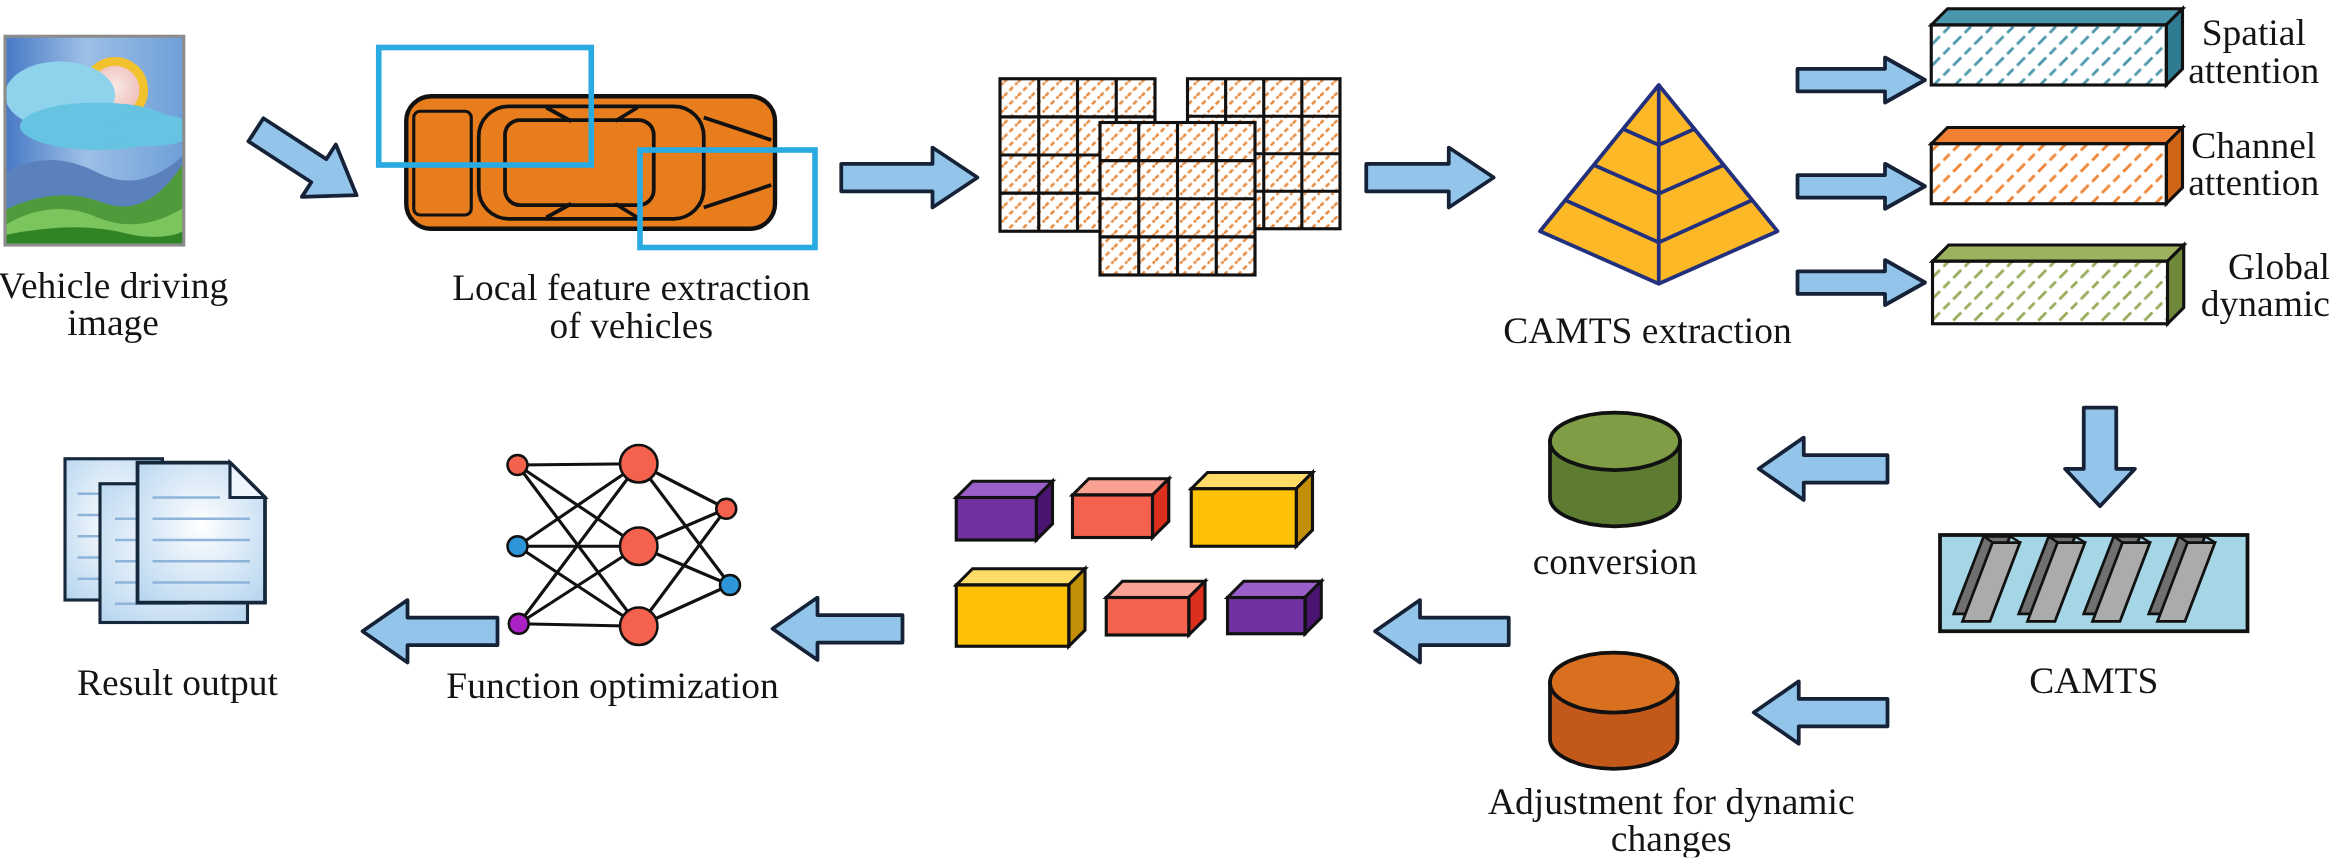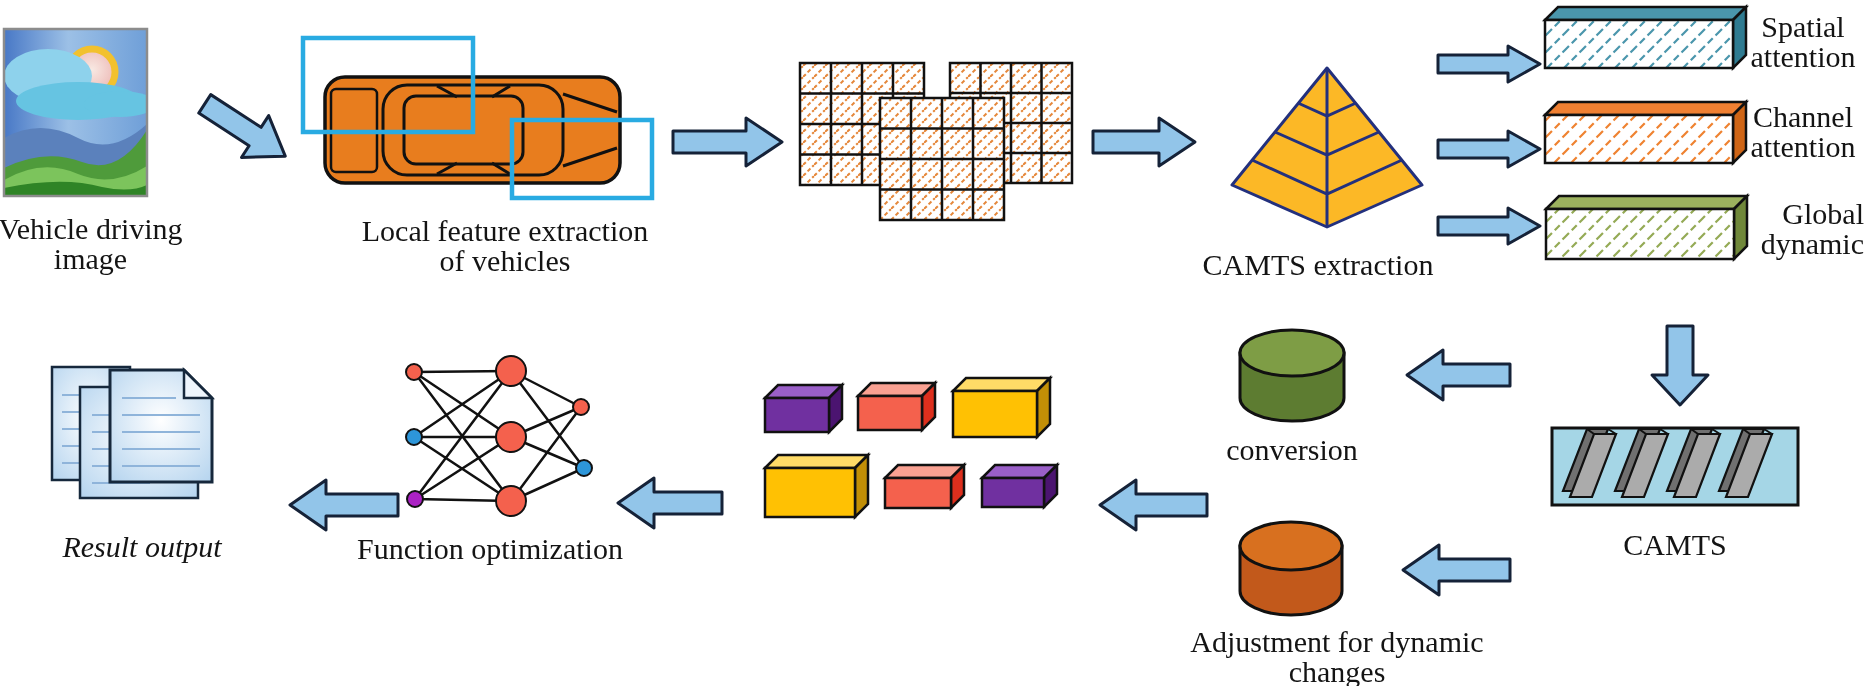--- a/index.html
+++ b/index.html
@@ -262,17 +262,17 @@
 <div class="lbl" style="left:1162px;top:627px;width:350px;">
   <div>Adjustment for dynamic</div>
   <div>changes</div>
 </div>
 
 
 <div class="lbl" style="left:340px;top:534px;width:300px;">
   <div>Function optimization</div>
 </div>
 
-<div class="lbl" style="left:42px;top:532px;width:200px;font-style:italic;">
+<div class="lbl" style="left:42px;top:532px;width:200px;">
   <div>Result output</div>
 </div>
 
 </div>
 
 </body></html>

